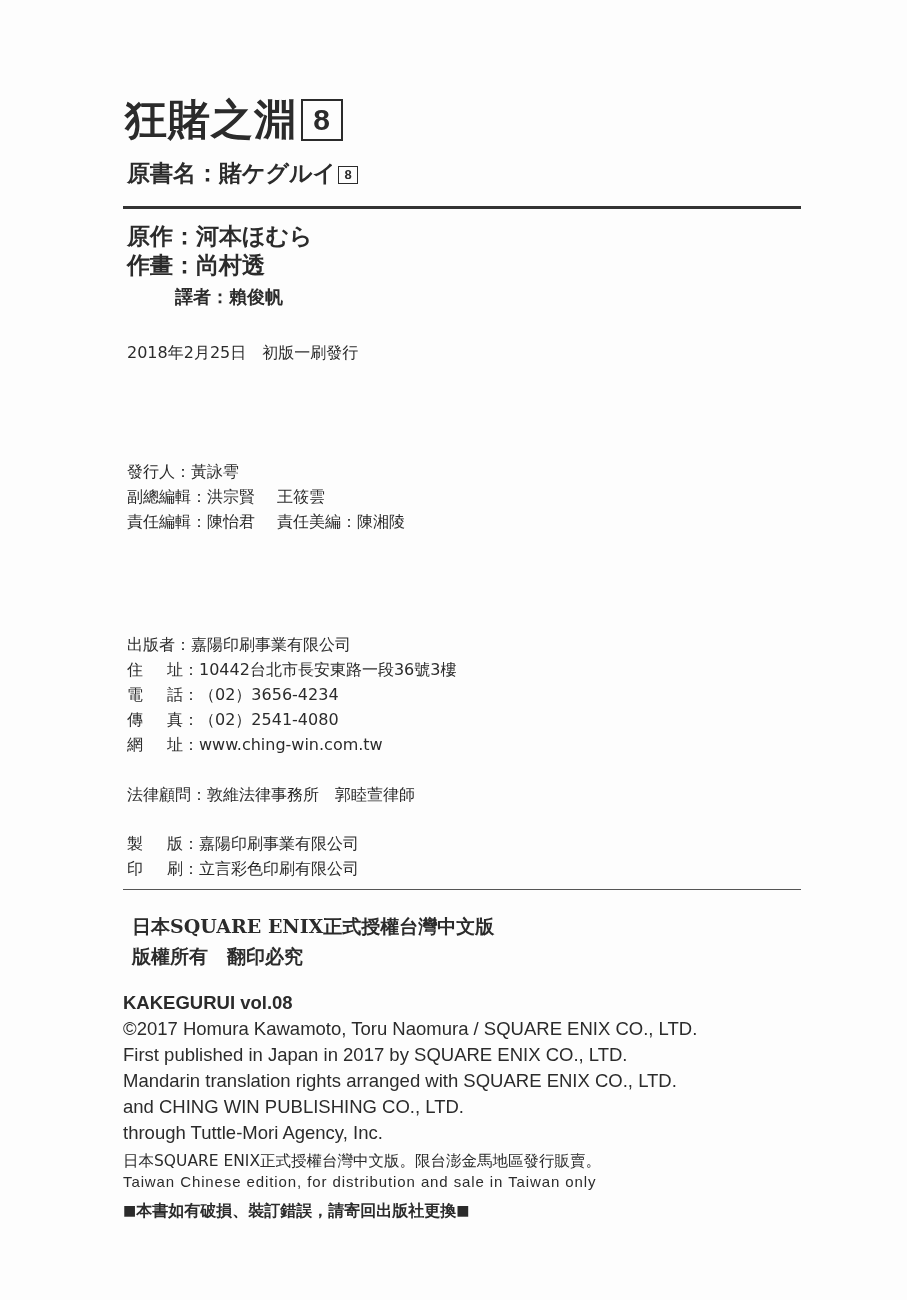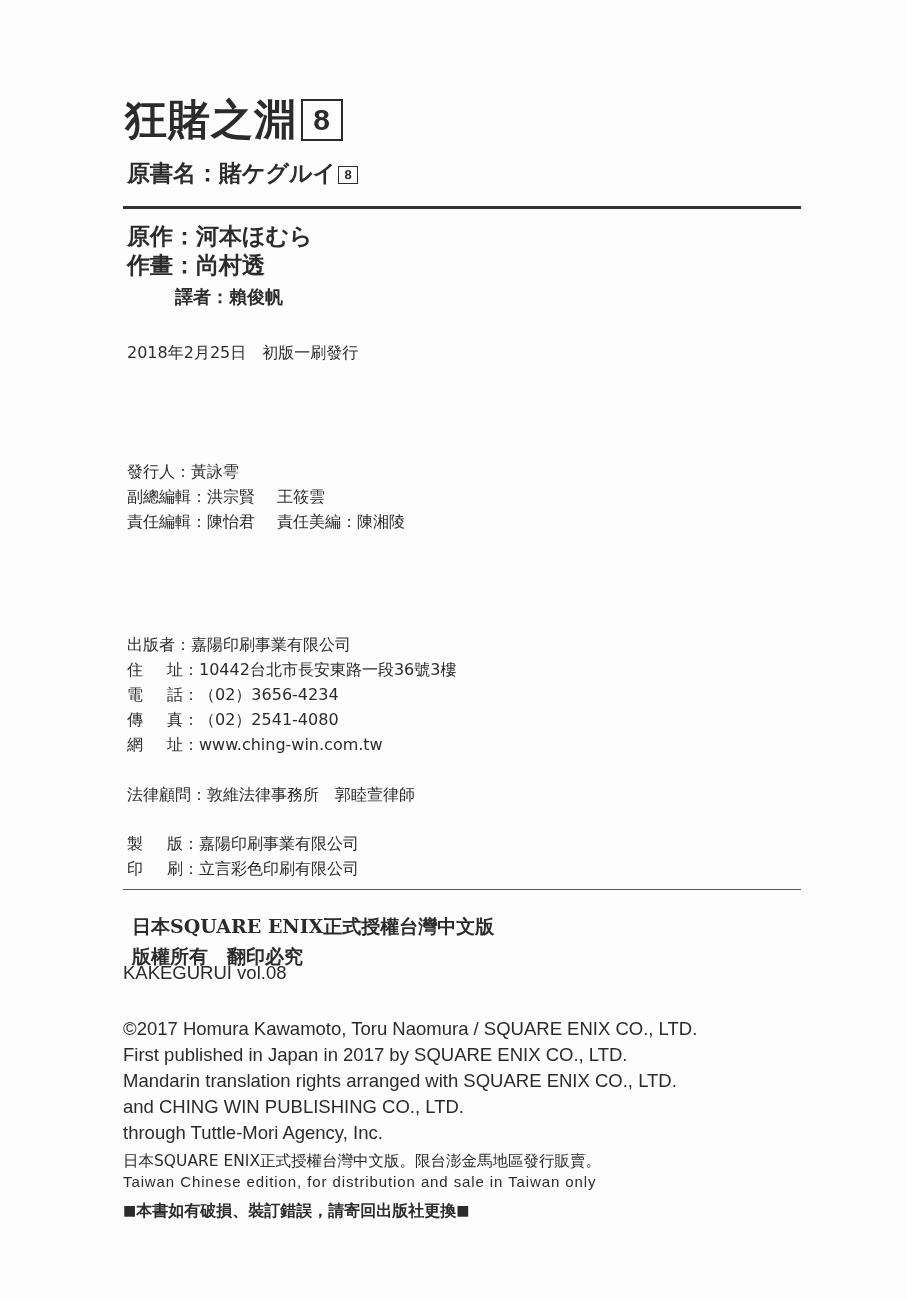--- a/index.html
+++ b/index.html
@@ -135,21 +135,21 @@
 </div>
 <div class="abs body-line" style="top:857px;">
   <span>印</span><span class="pad"></span><span>刷</span>：<span>立言彩色印刷有限公司</span>
 </div>
 
 <div class="abs rule-thin"></div>
 
 <div class="abs serif-bold" style="top:913px;">日本SQUARE ENIX正式授權台灣中文版</div>
 <div class="abs serif-bold" style="top:943px;">版權所有　翻印必究</div>
 
-<div class="abs en" style="top:960px;">KAKEGURUI vol.08</div>
+<div class="abs en" style="top:990px;font-weight:bold;">KAKEGURUI vol.08</div>
 <div class="abs en" style="top:1016px;">©2017 Homura Kawamoto, Toru Naomura / SQUARE ENIX CO., LTD.</div>
 <div class="abs en" style="top:1042px;">First published in Japan in 2017 by SQUARE ENIX CO., LTD.</div>
 <div class="abs en" style="top:1068px;">Mandarin translation rights arranged with SQUARE ENIX CO., LTD.</div>
 <div class="abs en" style="top:1094px;">and CHING WIN PUBLISHING CO., LTD.</div>
 <div class="abs en" style="top:1120px;">through Tuttle-Mori Agency, Inc.</div>
 
 <div class="abs zh-small" style="top:1150px;">日本SQUARE ENIX正式授權台灣中文版。限台澎金馬地區發行販賣。</div>
 <div class="abs en-small" style="top:1172px;">Taiwan Chinese edition, for distribution and sale in Taiwan only</div>
 
 <div class="abs notice" style="top:1199px;">

